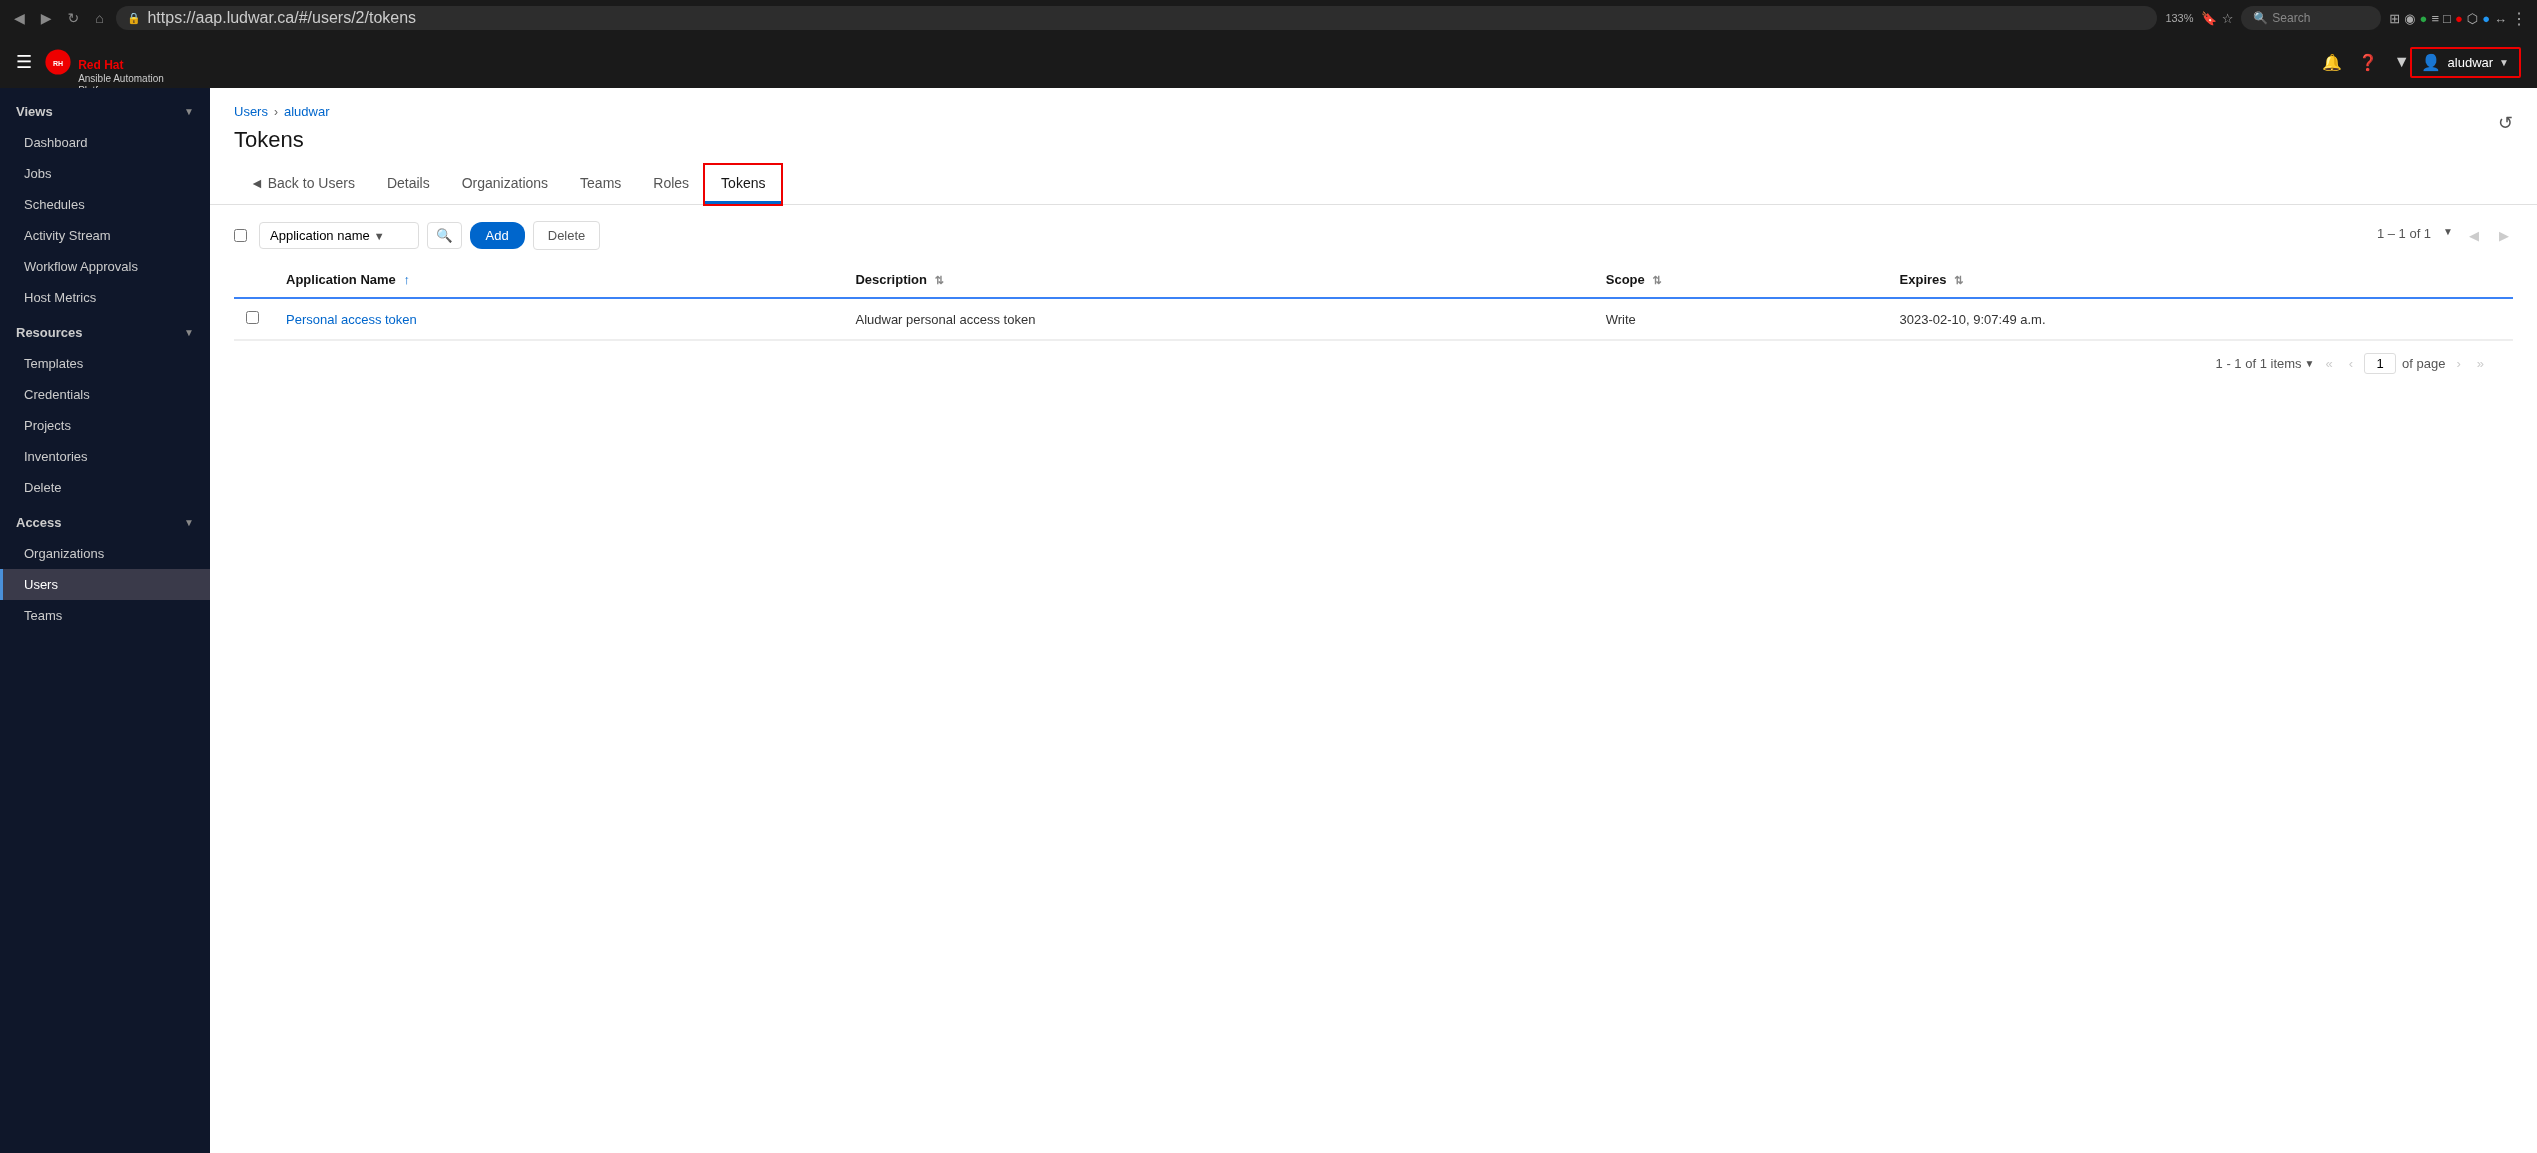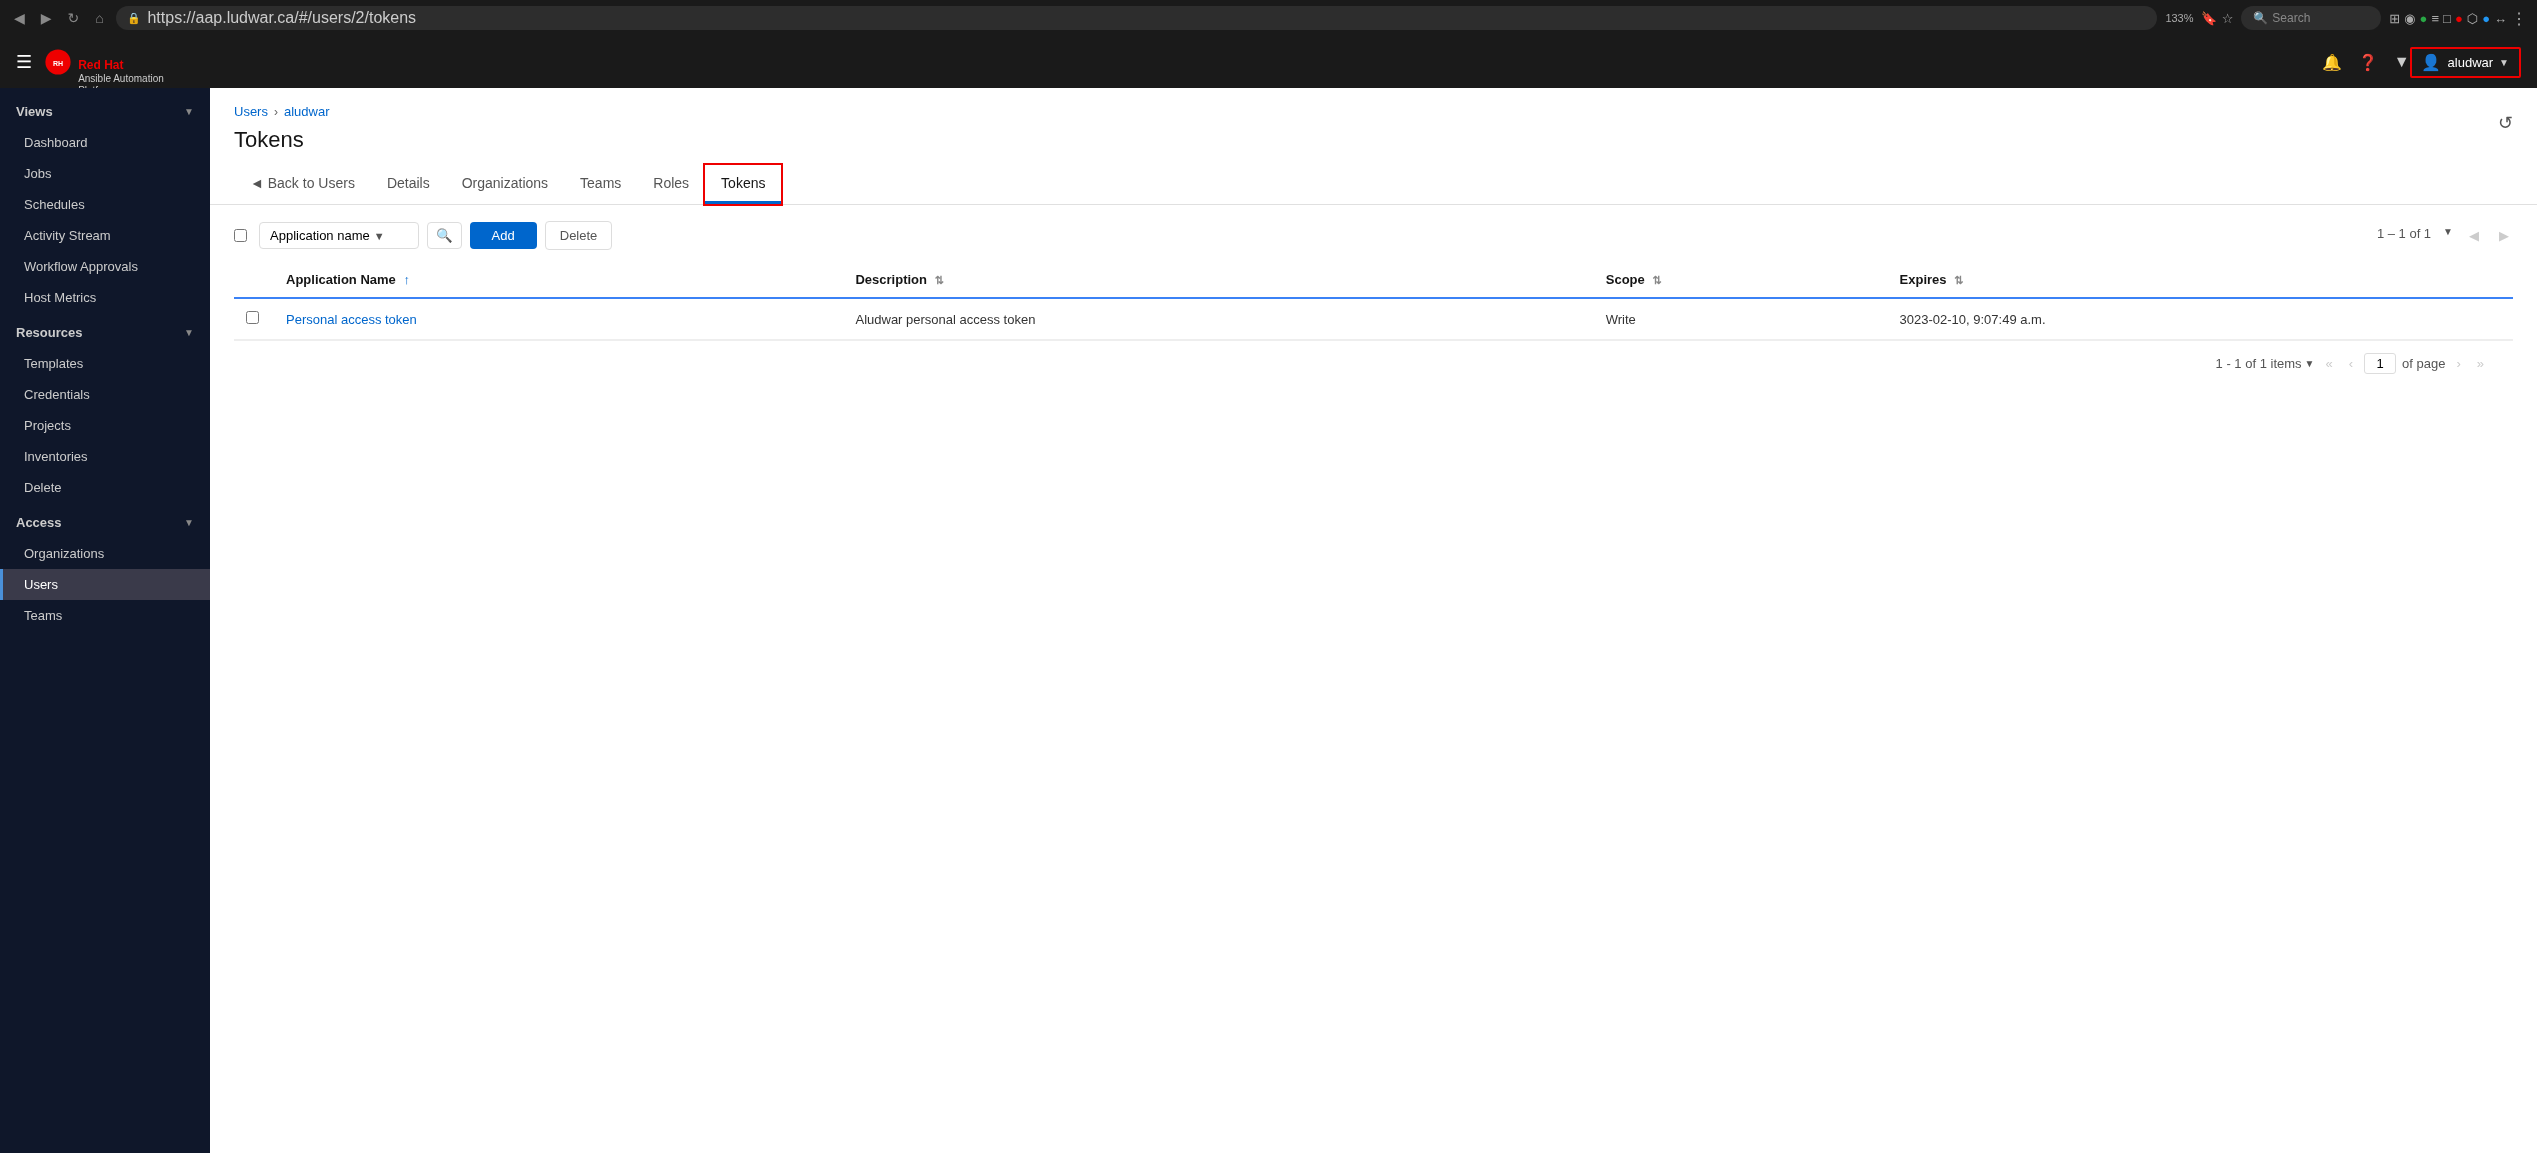--- a/index.html
+++ b/index.html
@@ -211,22 +211,22 @@
       border: 1px solid #ddd;
       border-radius: 4px;
       padding: 5px 8px;
       cursor: pointer;
       color: #555;
     }
     .add-btn {
       background: #0066cc;
       color: #fff;
       border: none;
-      border-radius: 4px;
-      padding: 6px 22px;
+      border-radius: 12px;
+      padding: 6px 16px;
       font-size: 13px;
       cursor: pointer;
       font-weight: 500;
     }
     .delete-btn {
       background: #fff;
       color: #555;
       border: 1px solid #ddd;
       border-radius: 4px;
       padding: 6px 14px;

